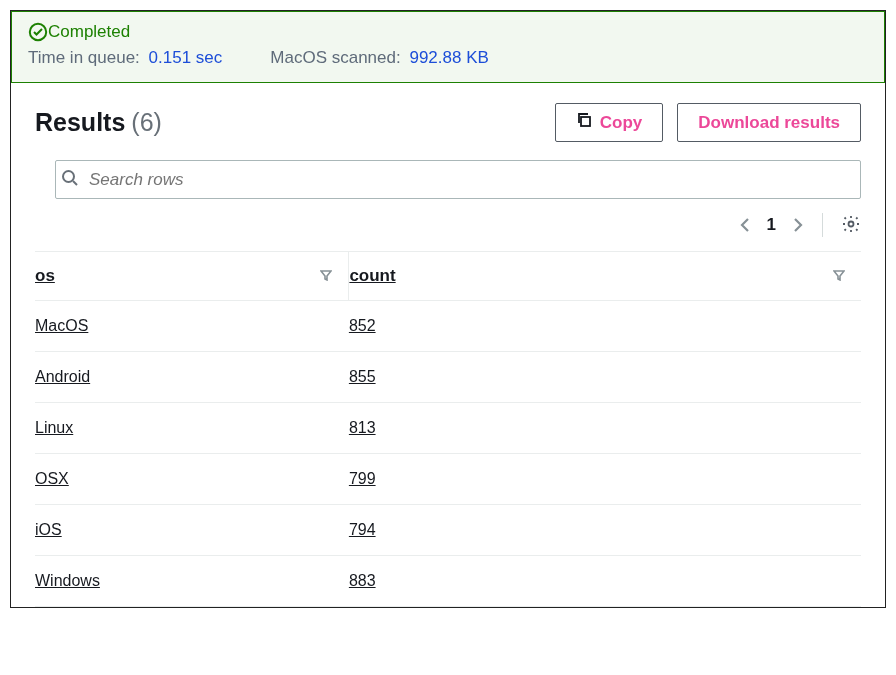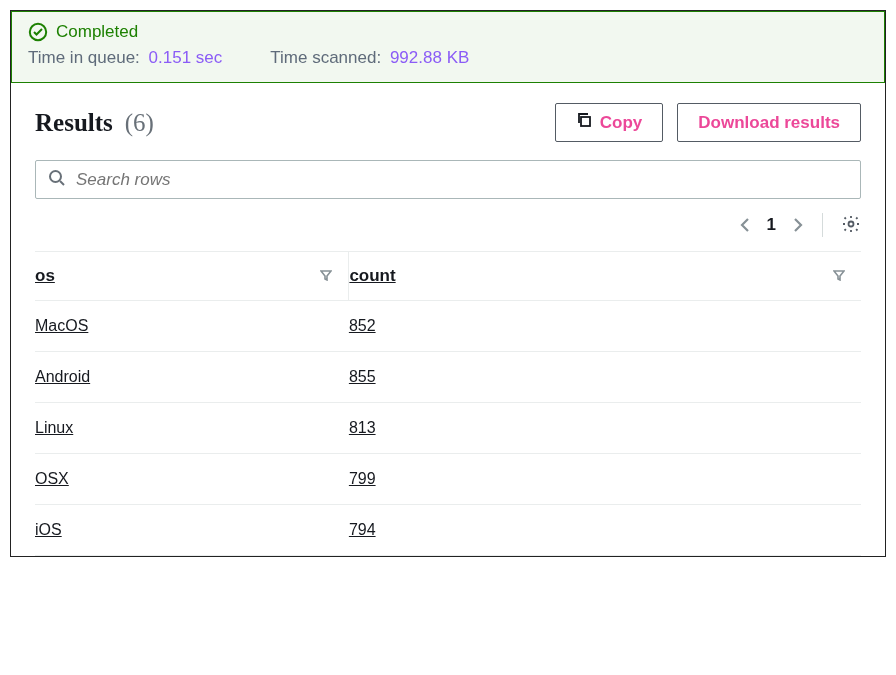--- a/index.html
+++ b/index.html
@@ -16,43 +16,42 @@
     background: #fff;
   }
   .status-bar {
     border: 1px solid #1d8102;
     background: #f2f8f0;
     padding: 10px 16px 14px;
   }
   .status-line {
     display: flex;
     align-items: center;
-    gap: 8px;
     color: #1d8102;
     font-size: 17px;
     margin-bottom: 6px;
   }
   .check-icon svg { display:block; }
   .metrics {
     display: flex;
     gap: 48px;
     font-size: 17px;
     color: #5f6b7a;
   }
-  .metric .val { color: #8b5cf6; margin-left: 4px; }
+  .metric .val { color: #1d4ed8; margin-left: 4px; }
   .body {
     padding: 20px 24px 0;
   }
   .header-row {
     display: flex;
     align-items: center;
     justify-content: space-between;
     margin-bottom: 18px;
   }
-  .title-wrap { display:flex; align-items:center; gap:12px;font-family:Liberation Serif, serif; }
+  .title-wrap { display:flex; align-items:center; gap:6px; }
   .title { font-size: 25px; font-weight: 700; color: #16191f; }
   .title-count { font-size: 25px; color: #687078; font-weight: 400; }
   .btns { display:flex; gap:14px; }
   .btn {
     border: 1px solid #545b64;
     background: #fff;
     color: #ec4899;
     font-size: 17px;
     font-weight: 700;
     padding: 8px 20px;
@@ -60,22 +59,23 @@
     cursor: pointer;
     display: inline-flex;
     align-items: center;
     gap: 8px;
   }
   .search-box {
     border: 1px solid #aab7b8;
     border-radius: 2px;
     display: flex;
     align-items: center;
-    padding: 8px 12px;
+    padding: 8px 5px;
     gap: 10px;
+    margin-left: 20px;
   }
   .search-box input {
     border: none;
     outline: none;
     flex: 1;
     font-size: 17px;
     font-style: italic;
     color: #687078;
   }
   .pager {
@@ -136,21 +136,21 @@
         </svg>
       </span>
       <span>Completed</span>
     </div>
     <div class="metrics">
       <div class="metric">
         <span>Time in queue:</span>
         <span class="val">0.151 sec</span>
       </div>
       <div class="metric">
-        <span>Time scanned:</span>
+        <span>MacOS scanned:</span>
         <span class="val">992.88 KB</span>
       </div>
     </div>
   </div>
 
   <div class="body">
     <div class="header-row">
       <div class="title-wrap">
         <span class="title">Results</span>
         <span class="title-count">(6)</span>
@@ -243,16 +243,20 @@
             <td>813</td>
           </tr>
           <tr>
             <td>OSX</td>
             <td>799</td>
           </tr>
           <tr>
             <td>iOS</td>
             <td>794</td>
           </tr>
+          <tr>
+            <td>Windows</td>
+            <td>883</td>
+          </tr>
         </tbody>
     </table>
   </div>
 </div>
 
 </body></html>

